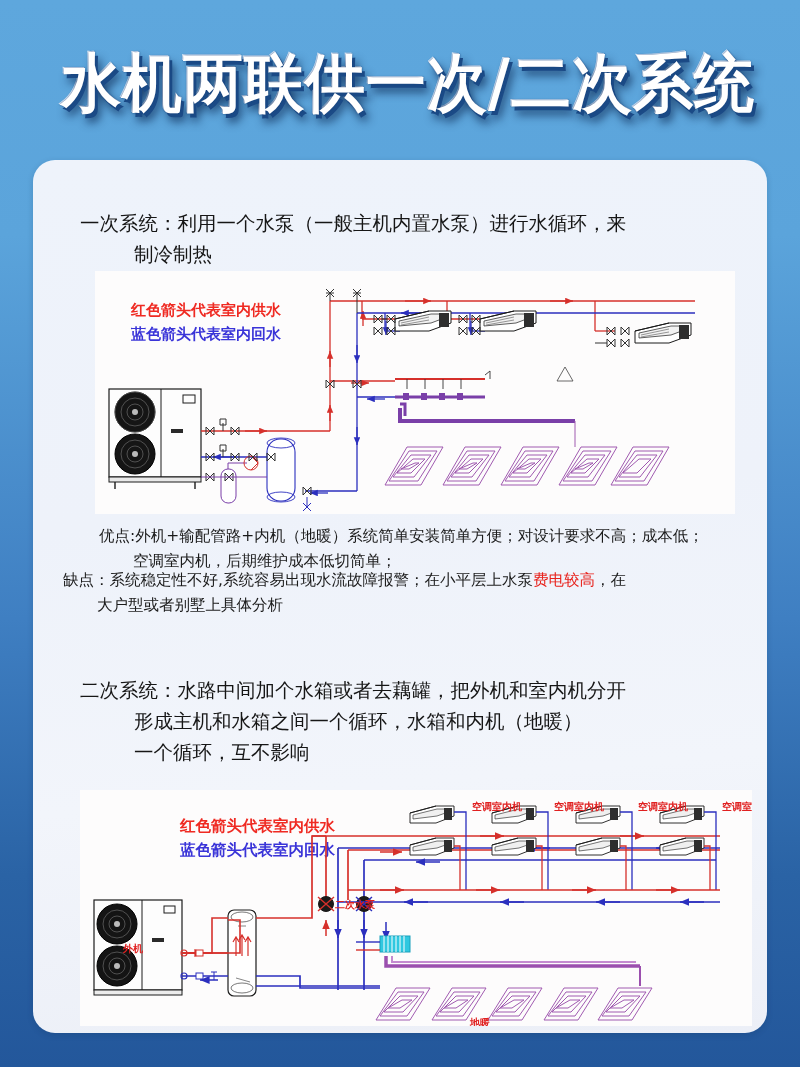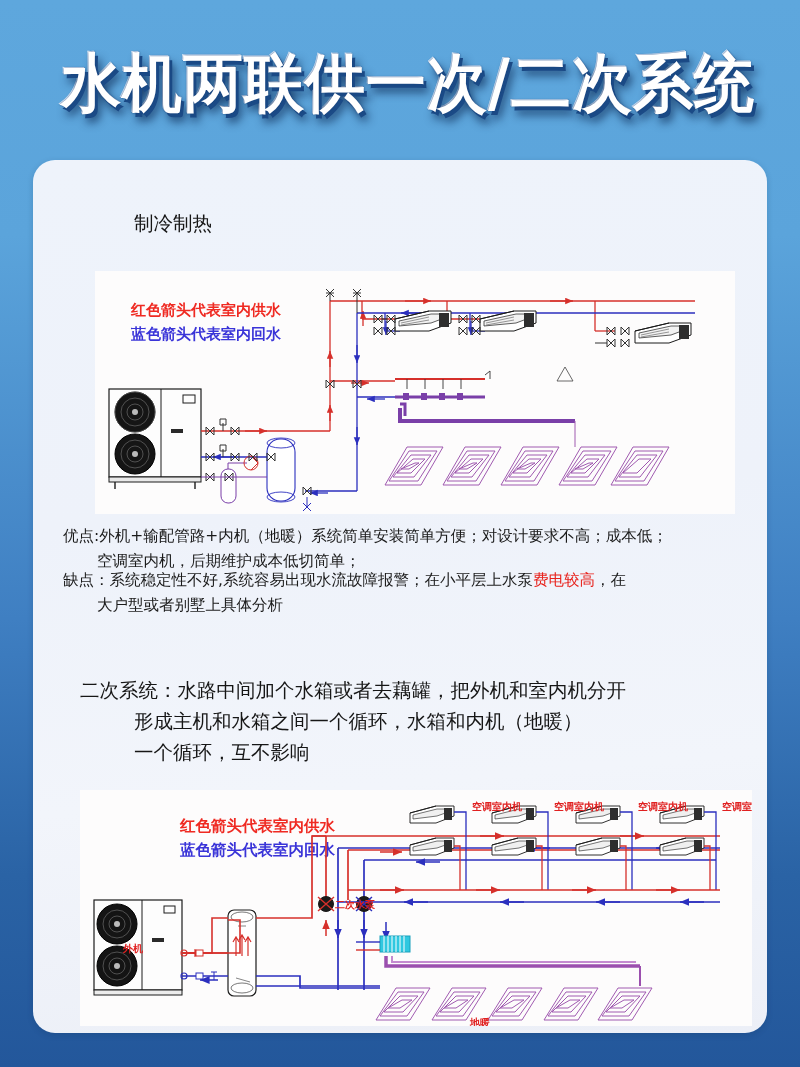--- a/index.html
+++ b/index.html
@@ -53,21 +53,21 @@
   .para .l2{padding-left:54px;}
   .sec1{left:47px;top:48px;width:660px;}
   .sec2{left:47px;top:515px;width:660px;}
 
   .small{
     position:absolute;left:30px;
     color:#1a1a1a;font-size:15.5px;line-height:25px;
     font-family:"DejaVu Sans","Liberation Sans",sans-serif;
     width:690px;
   }
-  .pros{top:364px;}
+  .pros{top:364px;margin-left:36px;}
   .cons{top:408px;}
   .small .l2{padding-left:34px;display:block;}
   .hl-red{color:#e8211b;}
 
   
   .diagram{
     position:absolute;background:#fdfcfc;
     overflow:hidden;
   }
   .d1{left:62px;top:111px;width:640px;height:243px;}
@@ -99,20 +99,21 @@
 
 <div class="page">
 
   <div class="title-wrap">
     <div class="title">水机两联供一次/二次系统</div>
   </div>
 
   <div class="card">
 
     <div class="para sec1">
+      <span class="ind"><span>一次系统：</span><span>利用一个水泵（一般主机内置水泵）进行水循环，来</span></span>
       <span class="ind l2">制冷制热</span>
     </div>
 
     <div class="diagram d1">
       <div class="legend">
         <div class="lg-red">红色箭头代表室内供水</div>
         <div class="lg-blue">蓝色箭头代表室内回水</div>
       </div>
 
       <svg class="dg" width="640" height="243" viewBox="0 0 640 243">

